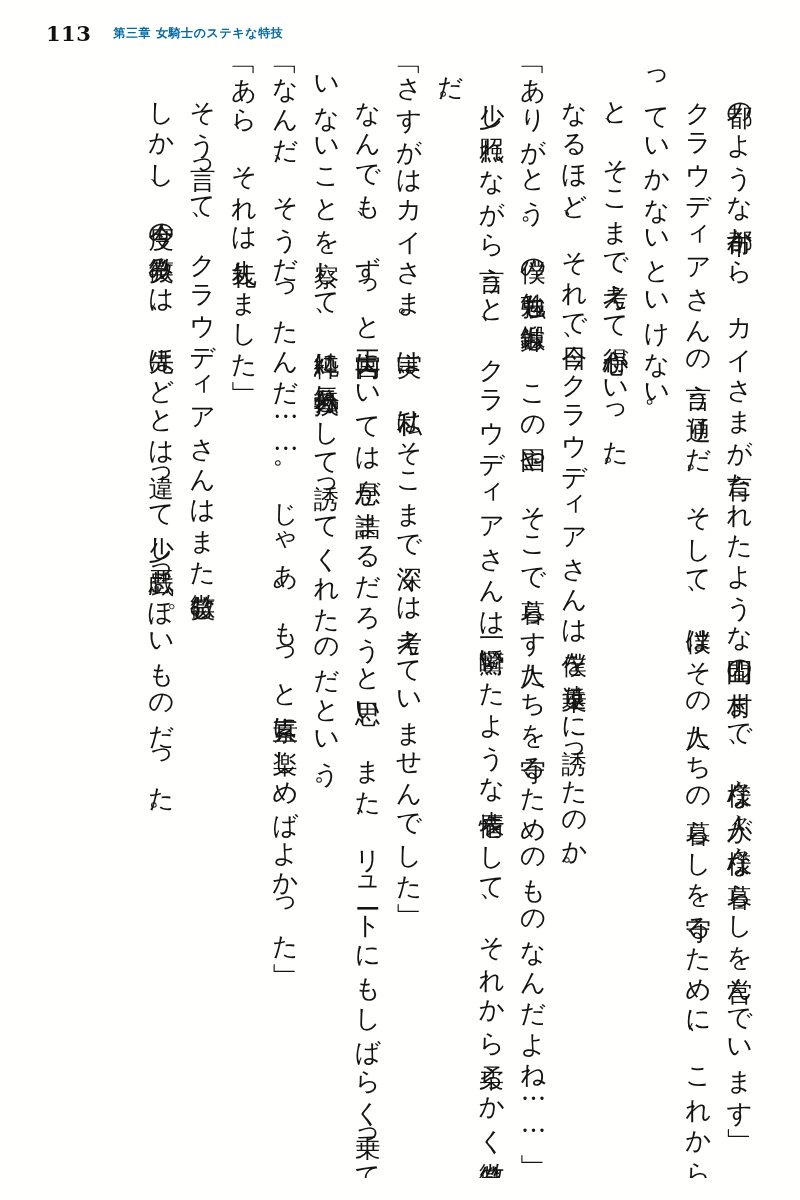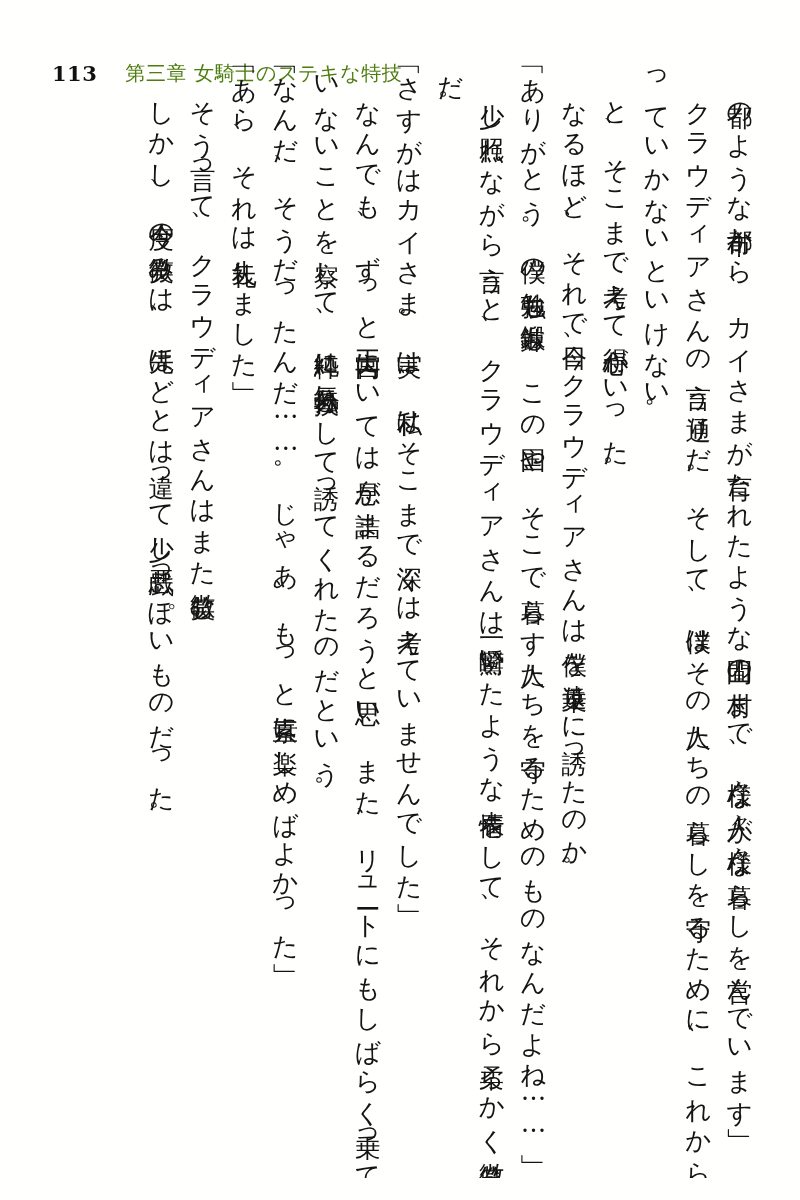--- a/index.html
+++ b/index.html
@@ -18,38 +18,37 @@
     position: relative;
     width: 800px;
     height: 1200px;
     box-sizing: border-box;
     background: #fffffe;
   }
   
   .running-head {
     position: absolute;
     top: 16px;
-    left: 52px;
+    left: 46px;
     right: 44px;
     height: 34px;
     display: flex;
     align-items: center;
-    gap: 28px;
-    margin-top: 40px;
+    gap: 22px;
   }
   .page-number {
     font-size: 21px;
     font-weight: bold;
     letter-spacing: 0.5px;
     color: #111;
   }
   .chapter-title {
-    font-size: 20px;
-    font-weight: normal;
-    color: #4d7c0f;
+    font-size: 12px;
+    font-weight: bold;
+    color: #0369a1;
     letter-spacing: 0.6px;
   }
   
   .body-text {
     position: absolute;
     top: 58px;
     left: 40px;
     right: 40px;
     bottom: 22px;
     writing-mode: vertical-rl;

